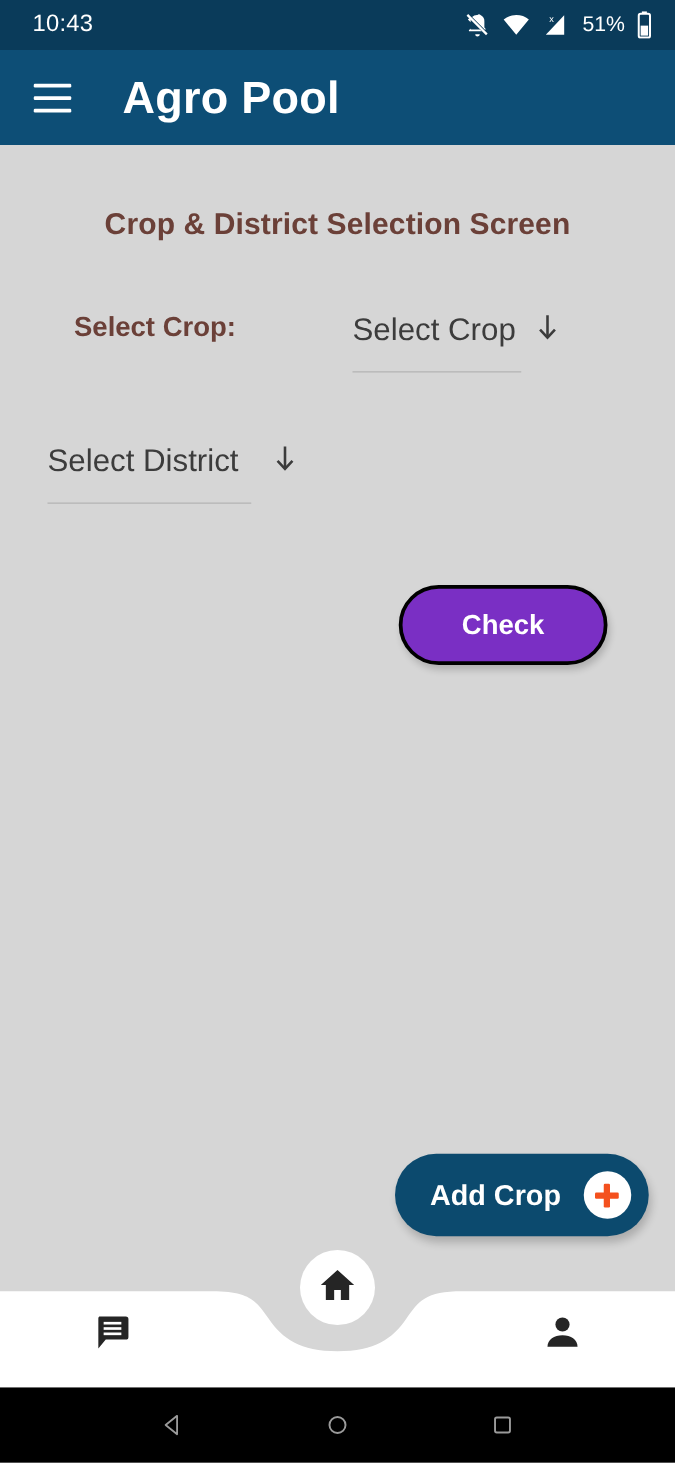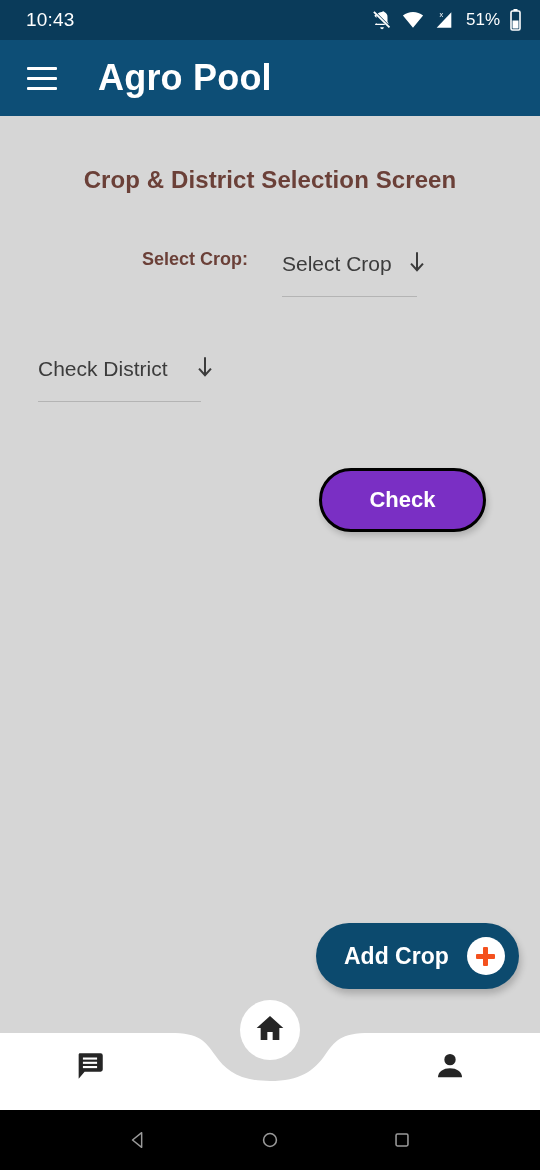--- a/index.html
+++ b/index.html
@@ -84,41 +84,41 @@
   .form-row {
     position:absolute;
     left:0; width:540px;
     display:flex; align-items:flex-start;
   }
   .row-crop { top:133px; }
   .row-district { top:238px; }
 
   .field-label {
     color:#6b4038;
-    font-size:18px;
-    font-weight:700;
-    text-align:right;
+    font-size:22px;
+    font-weight:700;
+    text-align:center;
     white-space:nowrap;
   }
   .row-crop .field-label { width:248px; }
   .row-district .field-label { width:238px; }
 
   .dropdown {
     margin-left:34px;
     display:flex; flex-direction:column;
     cursor:pointer;
   }
   .row-district .dropdown { margin-left:38px; }
   .dropdown-inner {
     display:flex; align-items:center;
     padding-bottom:7px;
   }
   .dropdown-value {
     color:#3c3c3c;
-    font-size:21px;
+    font-size:25px;
     white-space:nowrap;
   }
   .dropdown-arrow {
     margin-left:12px;
     display:block;
   }
   .row-district .dropdown-arrow { margin-left:24px; }
   .dropdown-underline {
     height:1px;
     background:#b4b4b4;
@@ -284,21 +284,21 @@
             </svg>
           </span>
         </div>
         <div class="dropdown-underline"></div>
       </div>
     </div>
 
     <div class="form-row row-district">
       <div class="dropdown">
         <div class="dropdown-inner">
-          <span class="dropdown-value">Check District</span>
+          <span class="dropdown-value">Select District</span>
           <span class="dropdown-arrow">
             <svg width="26" height="26" viewBox="0 0 24 24">
               <path d="M12 3 L12 19" stroke="#3c3c3c" stroke-width="1.9" fill="none"></path>
               <path d="M6.5 13.5 L12 19.5 L17.5 13.5" stroke="#3c3c3c" stroke-width="1.9" fill="none"></path>
             </svg>
           </span>
         </div>
         <div class="dropdown-underline"></div>
       </div>
     </div>

